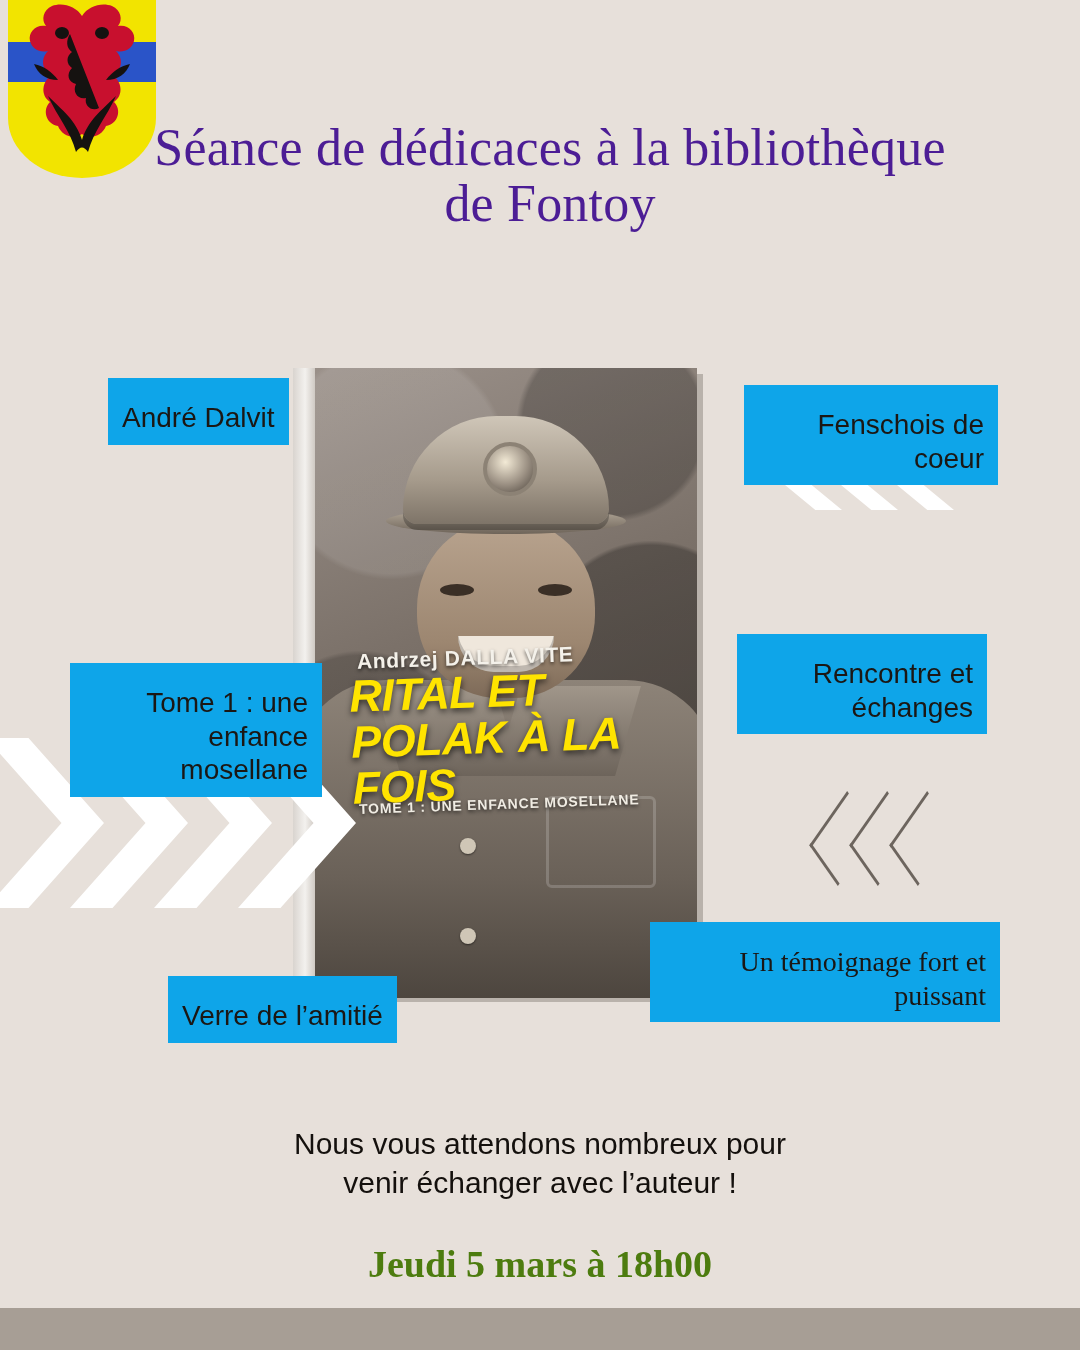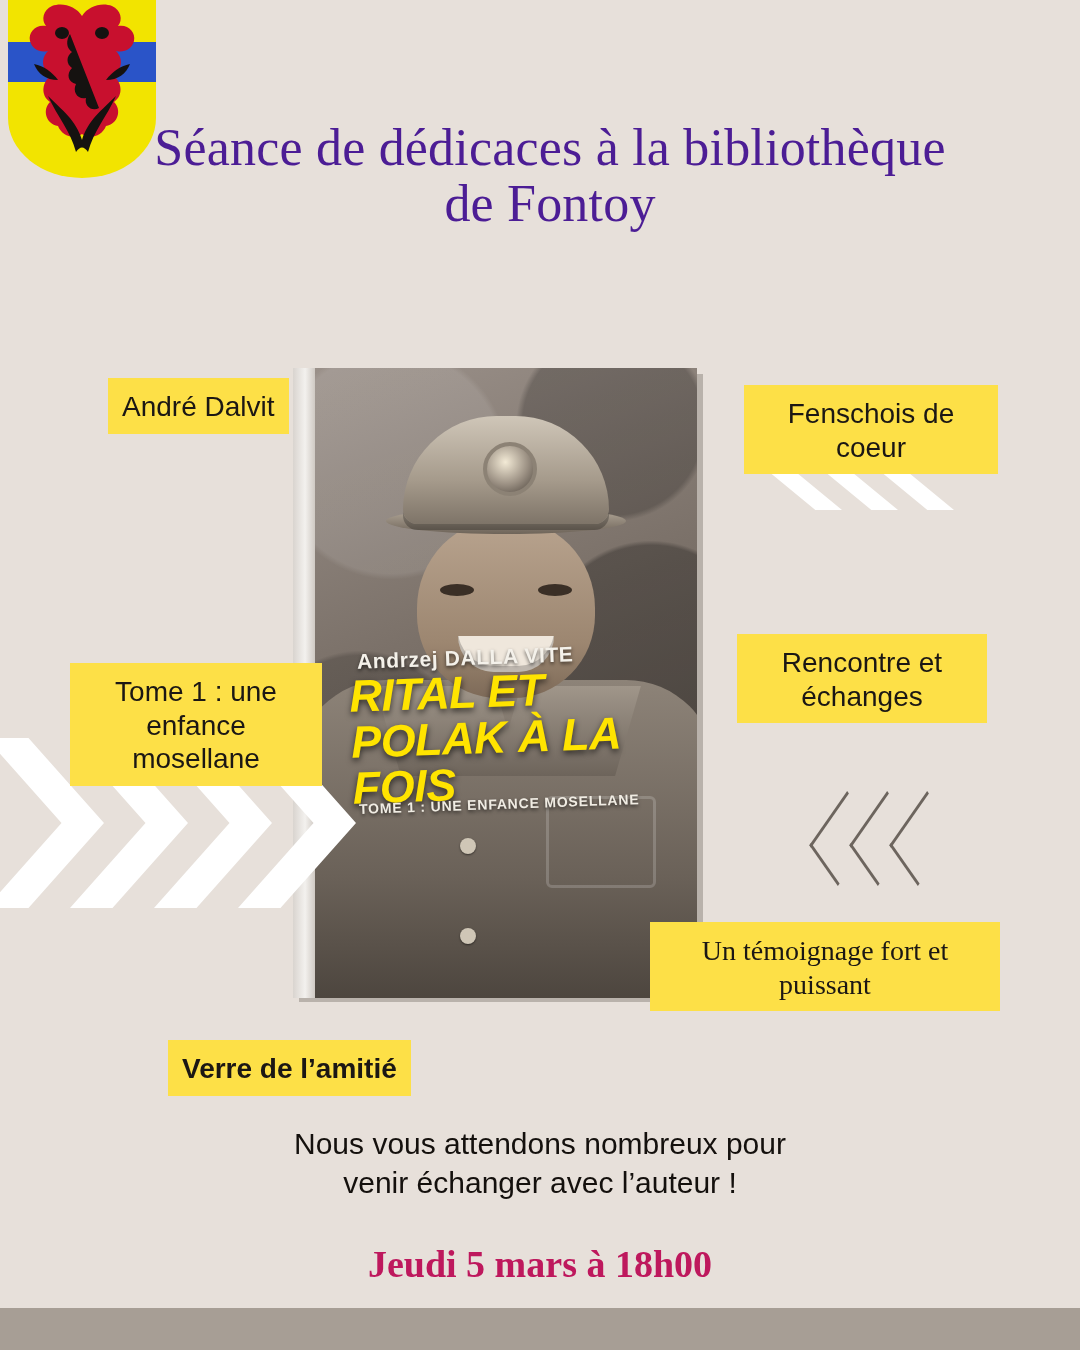--- a/index.html
+++ b/index.html
@@ -240,34 +240,34 @@
     font-weight: bold;
     color: #f0ece3;
     letter-spacing: 0.8px;
     transform: rotate(-2deg);
     text-shadow: 0 2px 4px rgba(0,0,0,.6);
   }
 
   
   .chip {
     position: absolute;
-    background: #fde047;
+    background: #0ea5e9;
     color: #1b1714;
     font-size: 28px;
     line-height: 1.2;
-    padding: 12px 14px 10px;
-    text-align: center;
+    padding: 23px 14px 10px;
+    text-align: right;
     white-space: pre-line;
   }
   .chip-andre   { left: 108px; top: 378px; }
   .chip-fensch  { right: 82px; top: 372px; width: 226px; margin-top: 13px; }
   .chip-tome    { left: 70px;  top: 663px; width: 224px; }
   .chip-rencontre { right: 93px; top: 634px; width: 222px; }
   .chip-temoin  { right: 80px; top: 922px; width: 322px; font-family: Liberation Serif, serif; }
-  .chip-verre   { left: 168px; top: 1040px; font-weight: bold; }
+  .chip-verre   { left: 168px; top: 976px; }
 
   
   .chev-left-group {
     position: absolute;
     left: -14px;
     top: 738px;
     width: 370px;
     height: 170px;
   }
   .chev-filled {
@@ -324,21 +324,21 @@
   }
   .date {
     position: absolute;
     left: 0;
     right: 0;
     top: 1242px;
     text-align: center;
     font-family: "Liberation Serif", serif;
     font-size: 38px;
     font-weight: bold;
-    color: #be185d;
+    color: #4d7c0f;
   }
   .footer-bar {
     position: absolute;
     left: 0;
     right: 0;
     bottom: 0;
     height: 42px;
     background: #a79e95;
   }
 </style>

